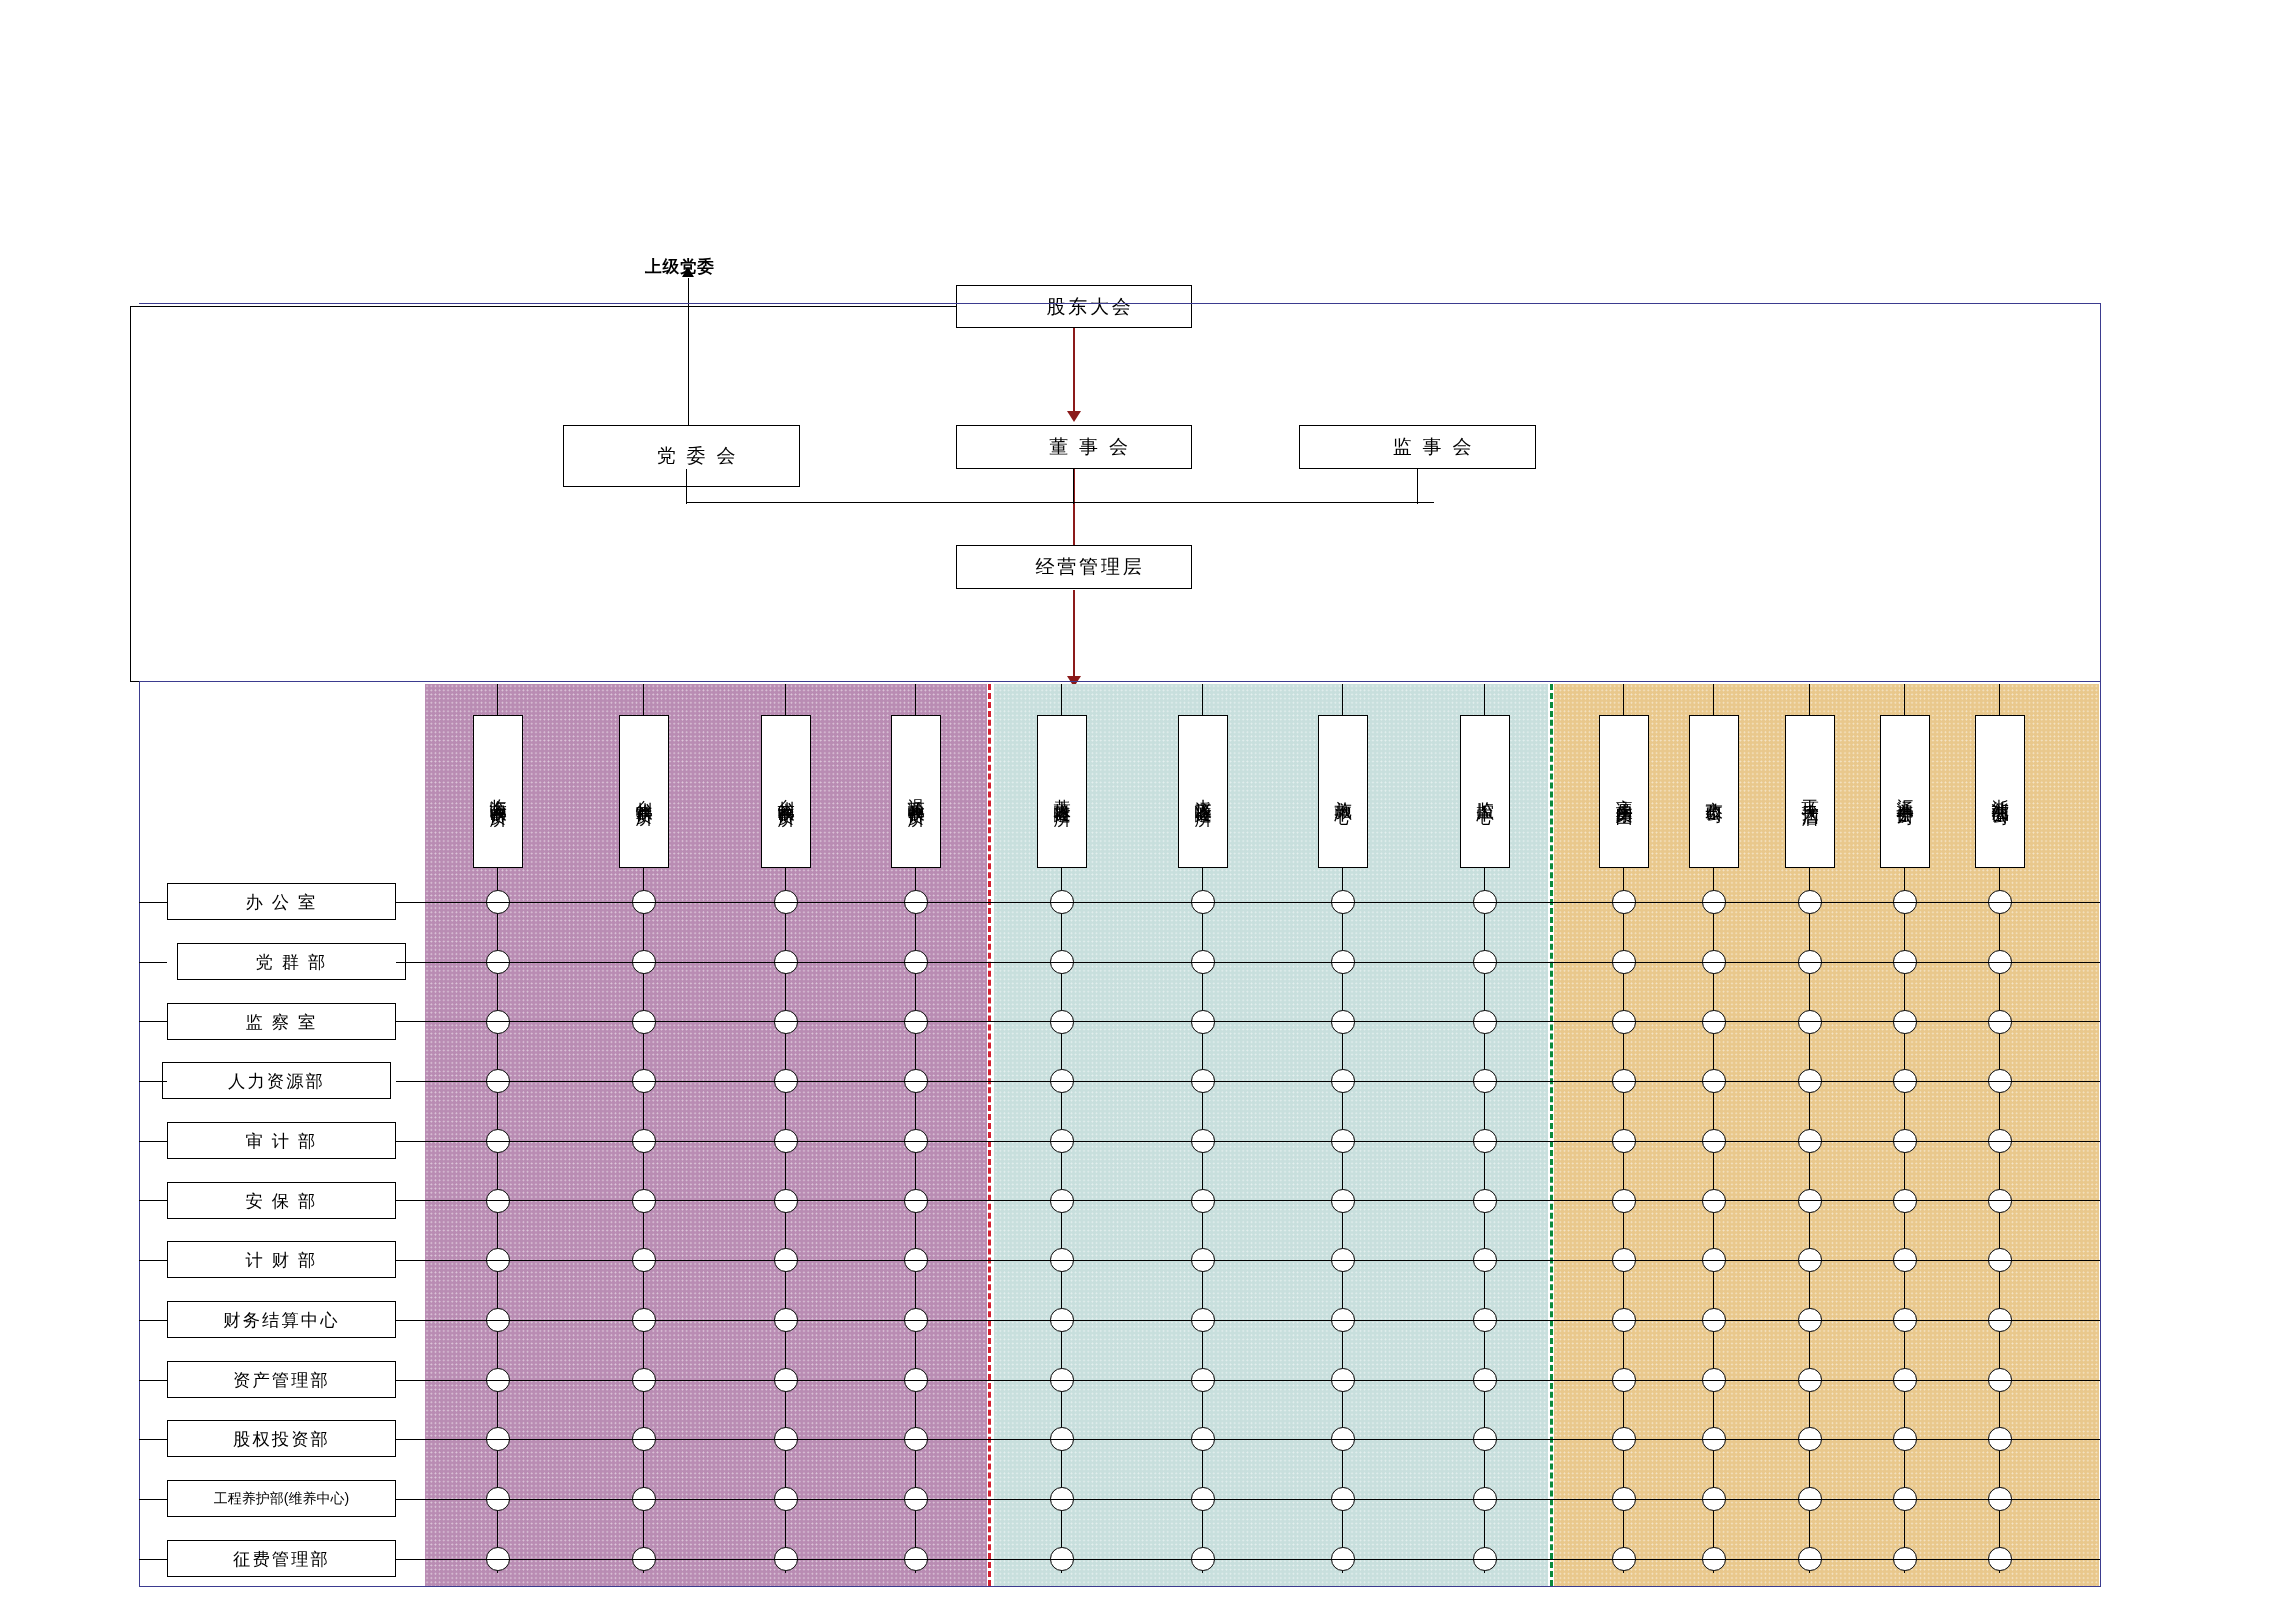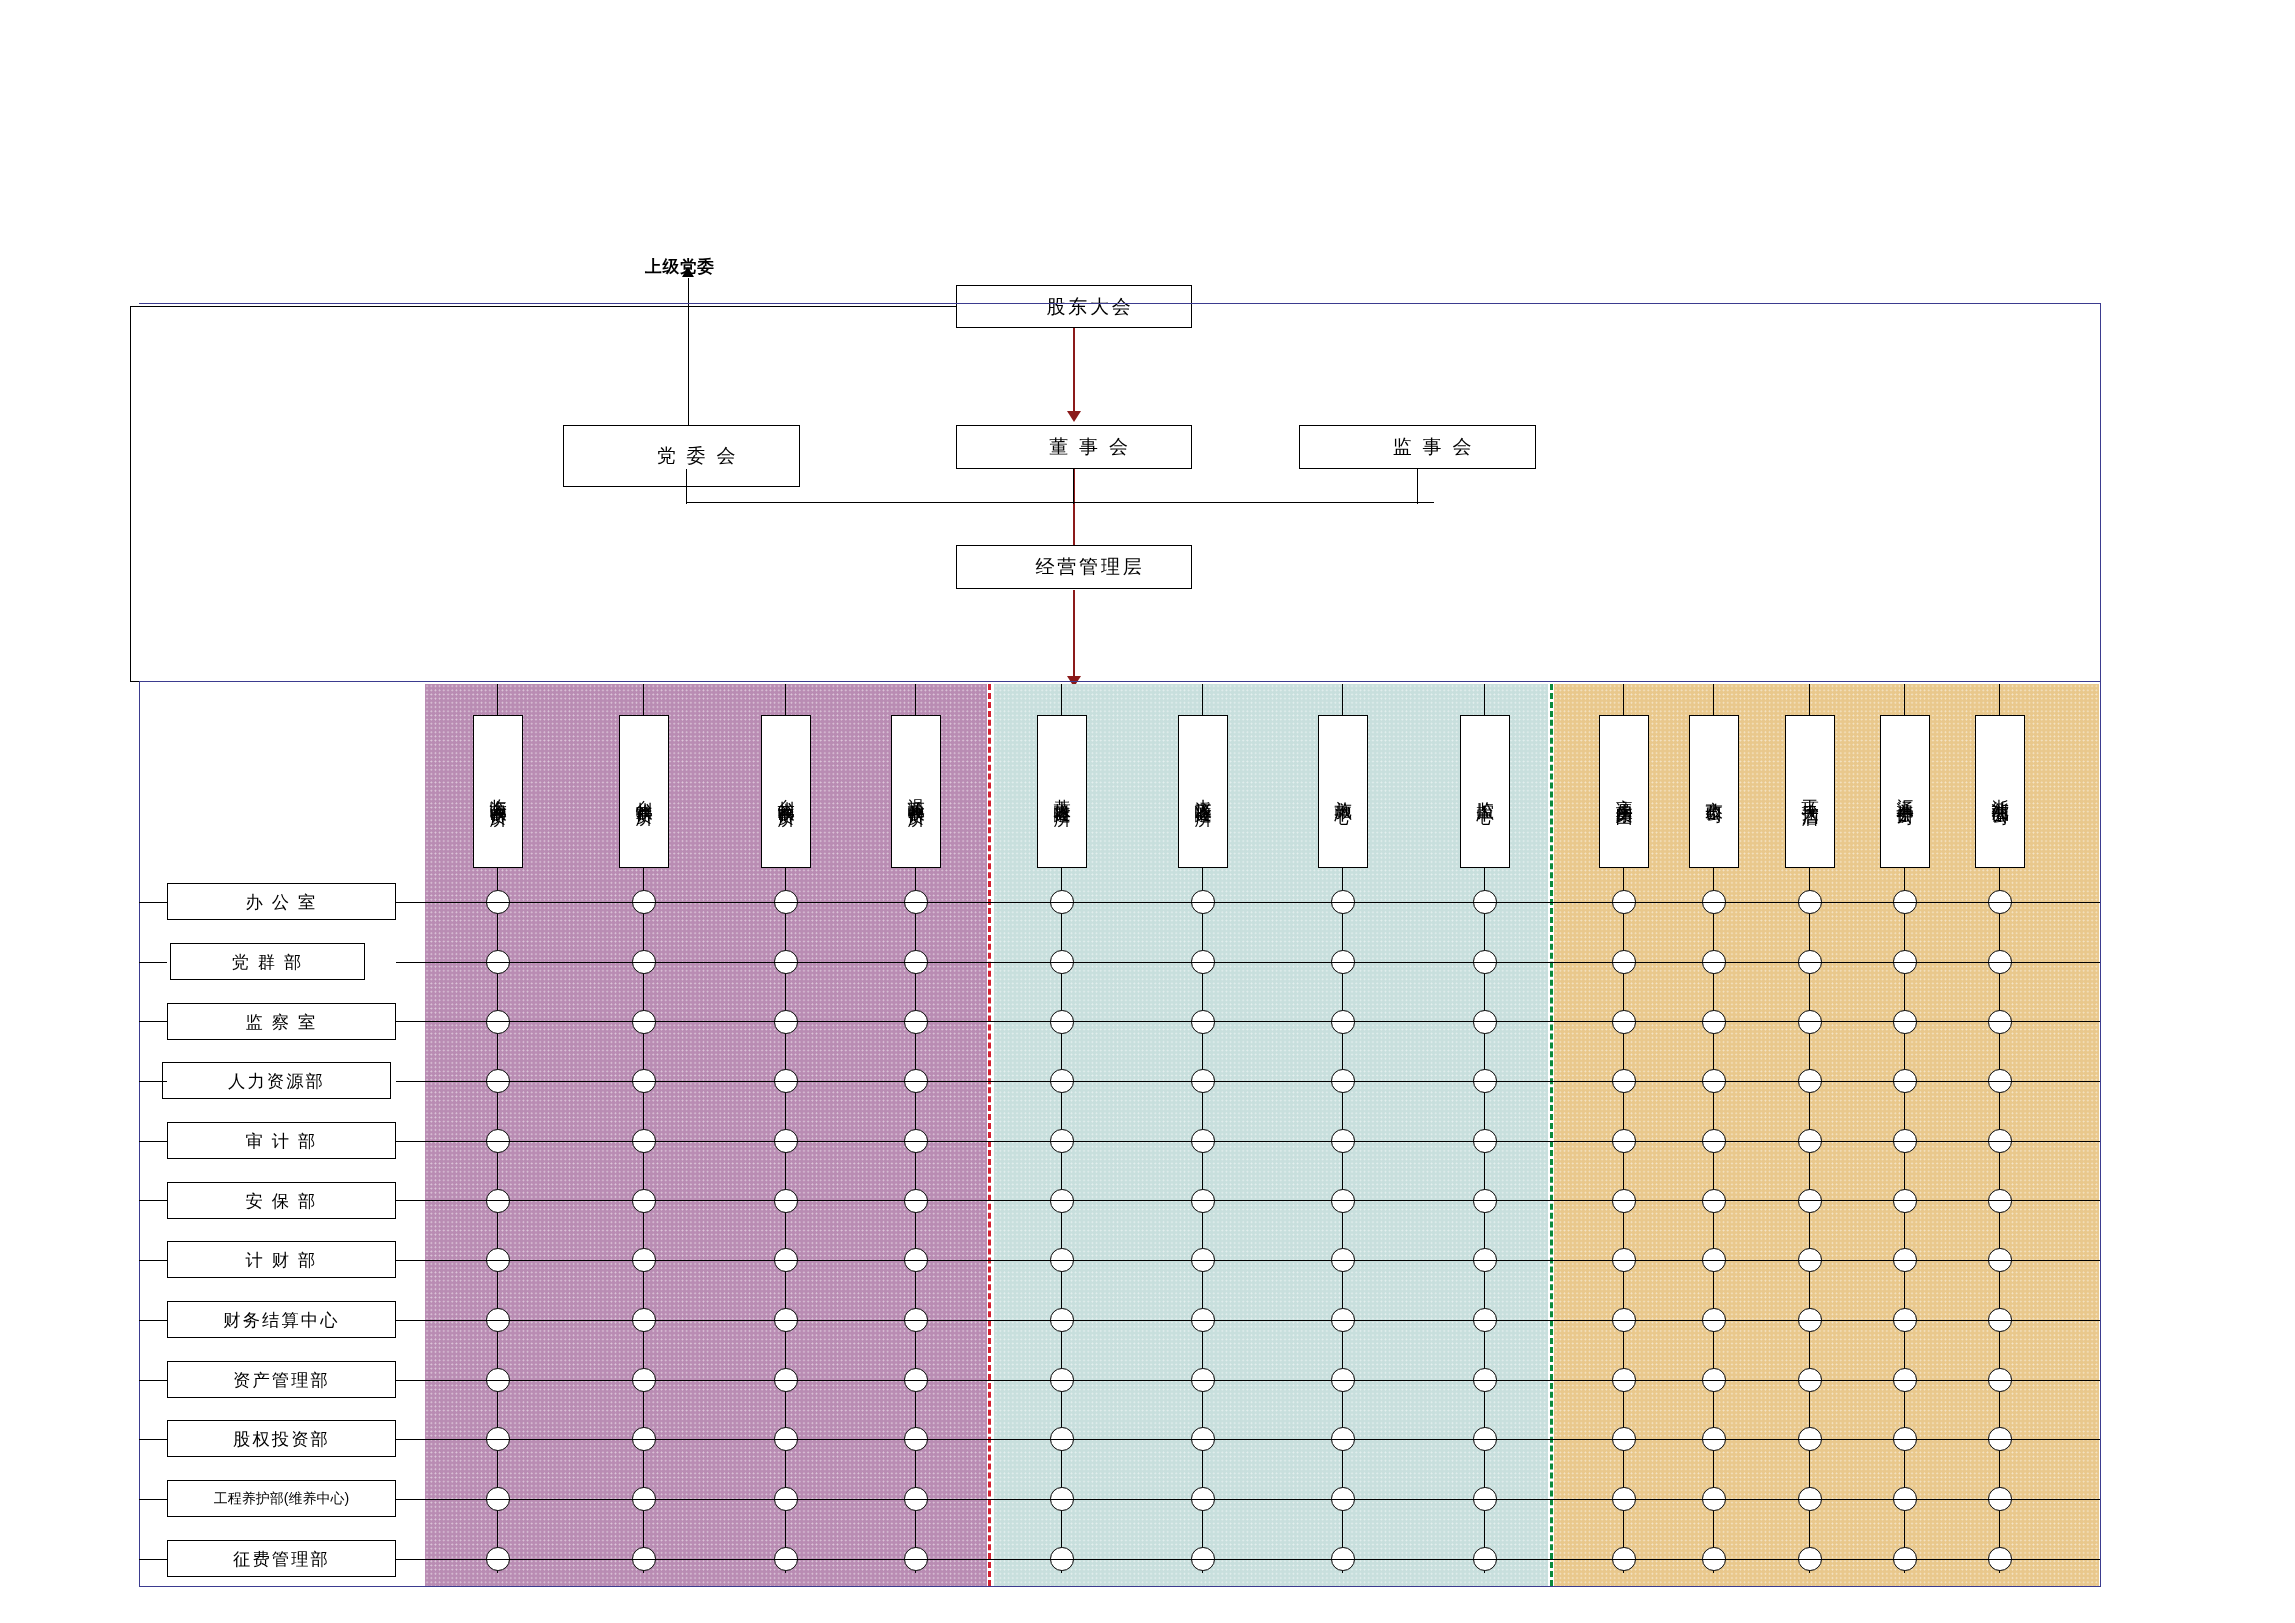--- a/index.html
+++ b/index.html
@@ -317,21 +317,21 @@
       <div class="node" style="left: 1988px; top: 1248px;"></div>
       <div class="node" style="left: 1988px; top: 1308px;"></div>
       <div class="node" style="left: 1988px; top: 1368px;"></div>
       <div class="node" style="left: 1988px; top: 1427px;"></div>
       <div class="node" style="left: 1988px; top: 1487px;"></div>
       <div class="node" style="left: 1988px; top: 1547px;"></div>
     </div>
 
   <div id="depts-layer">
       <div class="dbox" style="left: 167px; top: 883px; width: 229px; height: 37px;">办 公 室</div>
-      <div class="dbox" style="left: 170px; top: 943px; width: 195px; height: 37px;">党 群 部</div>
+      <div class="dbox" style="left: 177px; top: 943px; width: 229px; height: 37px;">党 群 部</div>
       <div class="dbox" style="left: 167px; top: 1003px; width: 229px; height: 37px;">监 察 室</div>
       <div class="dbox" style="left: 162px; top: 1062px; width: 229px; height: 37px;">人力资源部</div>
       <div class="dbox" style="left: 167px; top: 1122px; width: 229px; height: 37px;">审 计 部</div>
       <div class="dbox" style="left: 167px; top: 1182px; width: 229px; height: 37px;">安 保 部</div>
       <div class="dbox" style="left: 167px; top: 1241px; width: 229px; height: 37px;">计 财 部</div>
       <div class="dbox" style="left: 167px; top: 1301px; width: 229px; height: 37px;">财务结算中心</div>
       <div class="dbox" style="left: 167px; top: 1361px; width: 229px; height: 37px;">资产管理部</div>
       <div class="dbox" style="left: 167px; top: 1420px; width: 229px; height: 37px;">股权投资部</div>
       <div class="dbox small" style="left: 167px; top: 1480px; width: 229px; height: 37px;">工程养护部(维养中心)</div>
       <div class="dbox" style="left: 167px; top: 1540px; width: 229px; height: 37px;">征费管理部</div>

